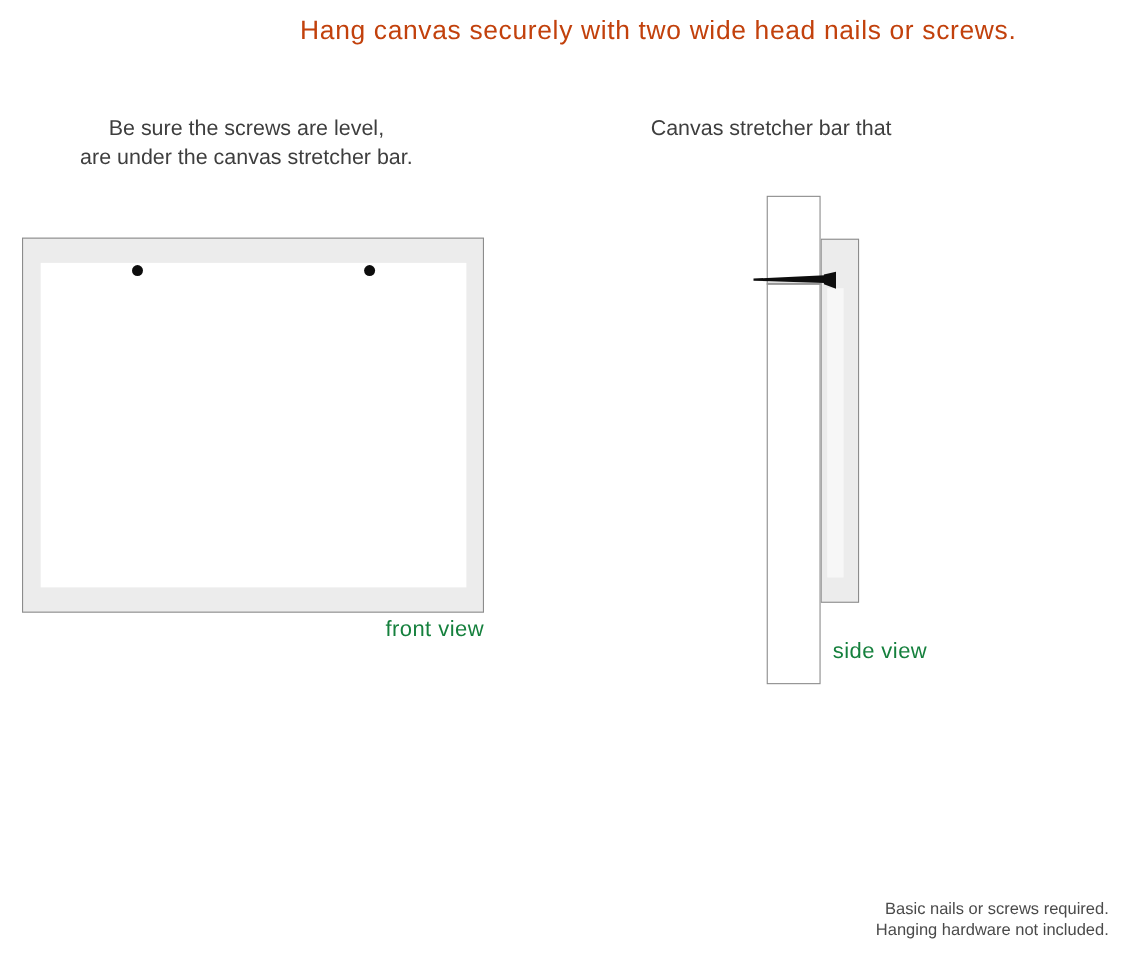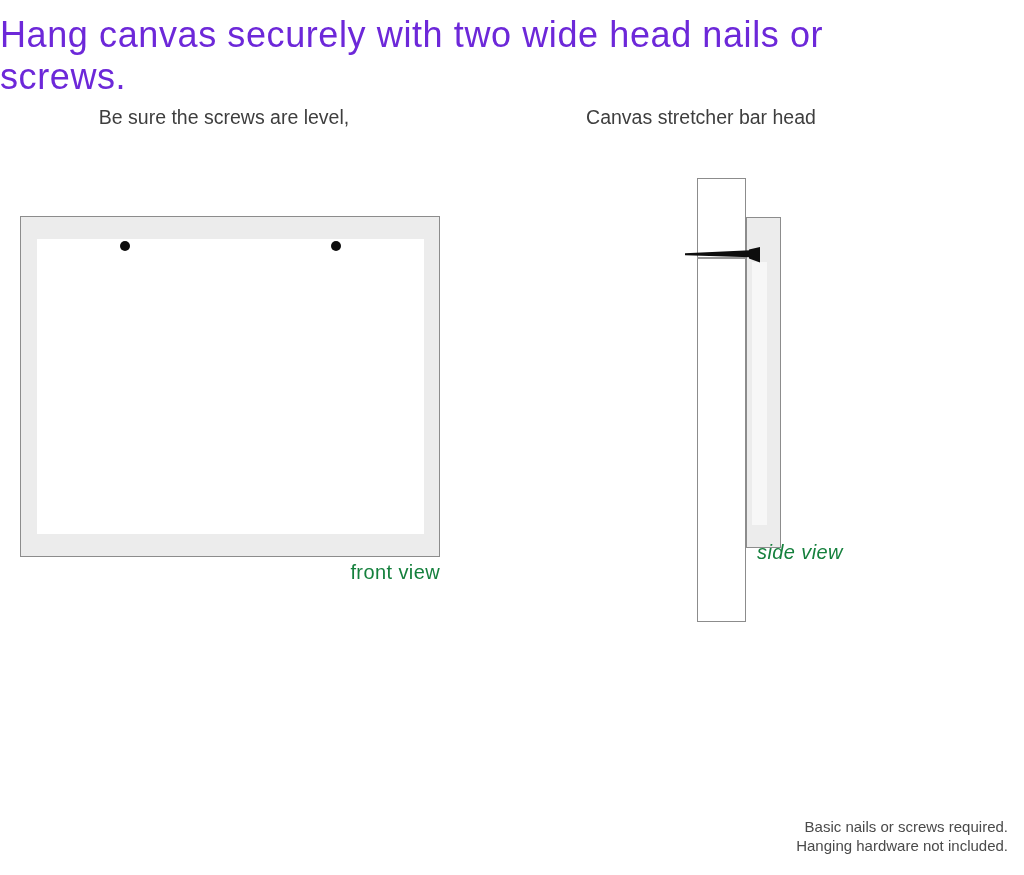--- a/index.html
+++ b/index.html
@@ -6,23 +6,23 @@
   .page{
     position:relative;
     width:1024px;height:875px;
     background:#ffffff;
     font-family:"Liberation Sans", sans-serif;
     color:#3c3c3c;
     overflow:hidden;
   }
   .title{
     position:absolute;left:0;top:14px;width:924px;
-    text-align:left;
-    font-size:36px;letter-spacing:0.6px;
-    color:#6d28d9;
+    text-align:right;
+    font-size:24px;letter-spacing:0.6px;
+    color:#c2410c;
   }
   .instr{
     position:absolute;text-align:center;
     font-size:19.5px;line-height:26px;color:#3e3e3e;
   }
   .instr-front{left:18px;top:104px;width:412px;}
   .instr-side{left:558px;top:104px;width:286px;}
 
   
   .fv-outer{
@@ -36,21 +36,21 @@
   .dot{
     position:absolute;width:10px;height:10px;border-radius:50%;
     background:#0d0d0d;
   }
   .dot-left{left:120px;top:241px;}
   .dot-right{left:331px;top:241px;}
   .view-label{
     position:absolute;font-size:20px;color:#15803d;letter-spacing:0.4px;
   }
   .label-front{left:0px;top:561px;width:440px;text-align:right;}
-  .label-side{left:757px;top:541px;font-style:italic;}
+  .label-side{left:757px;top:581px;}
 
   
   .sv-canvas{
     position:absolute;left:746px;top:217px;width:35px;height:331px;
     background:#ececec;border:1.5px solid #8c8c8c;box-sizing:border-box;
   }
   .sv-canvas-inner{
     position:absolute;left:752px;top:262px;width:15px;height:263px;
     background:#f7f7f7;
   }
@@ -72,24 +72,25 @@
 </style>
 </head>
 <body>
 
 <div class="page">
 
   <div class="title">Hang canvas securely with two wide head nails or screws.</div>
 
   <div class="instr instr-front">
     <div>Be sure the screws are level,</div>
+    <div>are under the canvas stretcher bar.</div>
   </div>
 
   <div class="instr instr-side">
-    <div>Canvas stretcher bar head</div>
+    <div>Canvas stretcher bar that</div>
   </div>
 
   <div class="fv-outer"></div>
   <div class="fv-inner"></div>
   <div class="dot dot-left"></div>
   <div class="dot dot-right"></div>
   <div class="view-label label-front">front view</div>
 
   <div class="sv-canvas"></div>
   <div class="sv-canvas-inner"></div>

